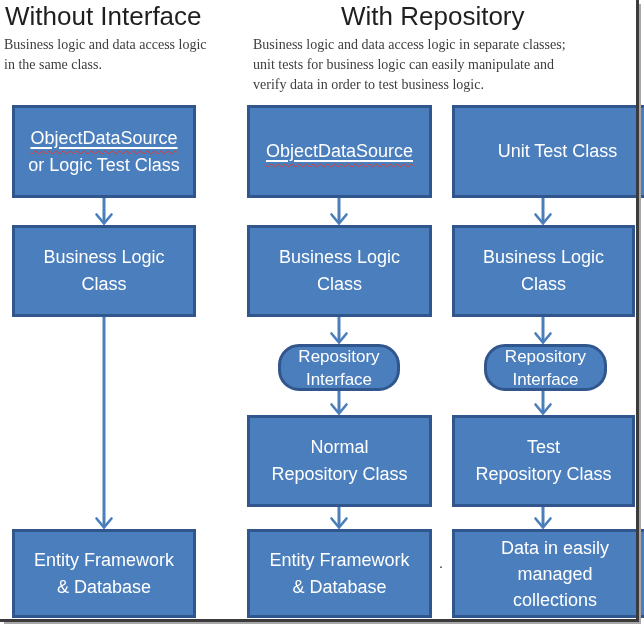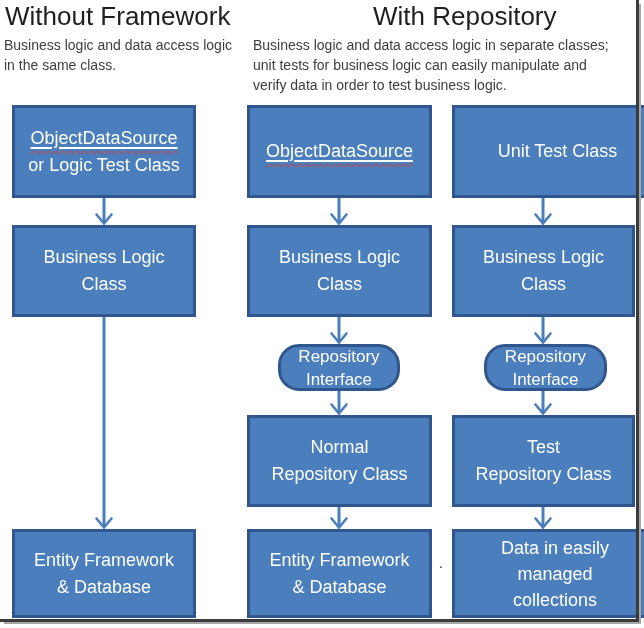--- a/index.html
+++ b/index.html
@@ -4,21 +4,21 @@
 <style>
   html,body { margin:0; padding:0; background:#ffffff; }
   .canvas {
     position:relative; width:644px; height:628px; background:#ffffff;
     font-family:"Liberation Sans", sans-serif; overflow:hidden;
   }
   .heading {
     position:absolute; font-size:26px; line-height:30px; color:#1f1f1f;
     white-space:nowrap; font-weight:400;
   }
-  .desc { position:absolute; font-size:14px; line-height:20px; color:#3d3d3d; }
+  .desc { position:absolute; font-size:14px; line-height:20px; color:#3d3d3d;font-family:Liberation Serif, serif; }
   .desc div { white-space:nowrap; }
   .box {
     position:absolute; box-sizing:border-box;
     background:#4b7ebc; border:3px solid #30568d; color:#ffffff;
     display:flex; flex-direction:column; align-items:center; justify-content:center;
     text-align:center; font-size:18px; line-height:27px;
   }
   .box.small { font-size:17px; line-height:23px;border-radius:21px; }
   .arrow { position:absolute; }
   .whiteline {
@@ -30,22 +30,22 @@
     text-decoration-thickness:1px; text-underline-offset:6px;
   }
   .edge { position:absolute; }
   .stray-dot { position:absolute; left:439px; top:555px; color:#1a1a1a; font-size:14px; }
 </style>
 </head>
 <body>
 
 <div class="canvas">
 
-  <div class="heading" style="left:5px; top:1px;">Without Framework</div>
-  <div class="heading" style="left:341px; top:1px;margin-left:32px;">With Repository</div>
+  <div class="heading" style="left:5px; top:1px;">Without Interface</div>
+  <div class="heading" style="left:341px; top:1px;">With Repository</div>
 
   <div class="desc" style="left:4px; top:35px;">
     <div>Business logic and data access logic</div>
     <div>in the same class.</div>
   </div>
   <div class="desc" style="left:253px; top:35px;">
     <div>Business logic and data access logic in separate classes;</div>
     <div>unit tests for business logic can easily manipulate and</div>
     <div>verify data in order to test business logic.</div>
   </div>

